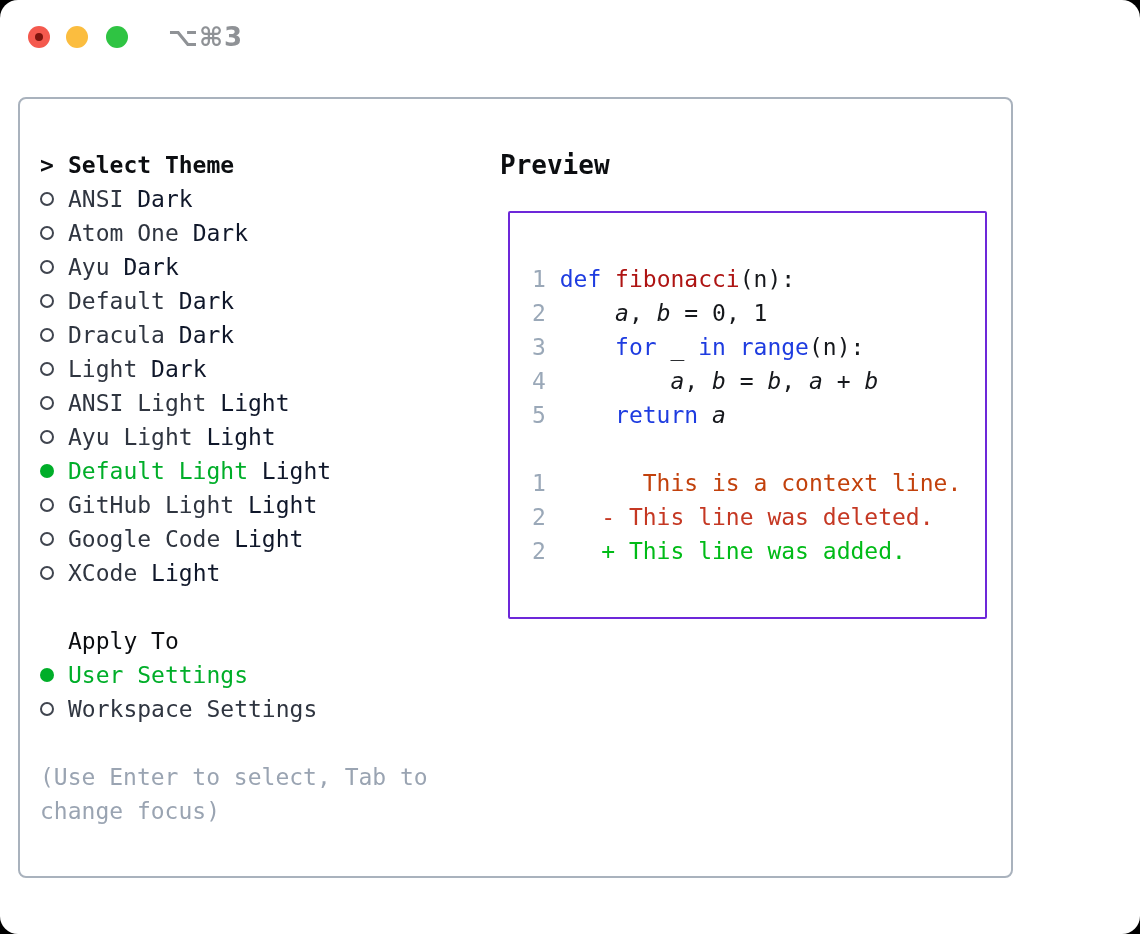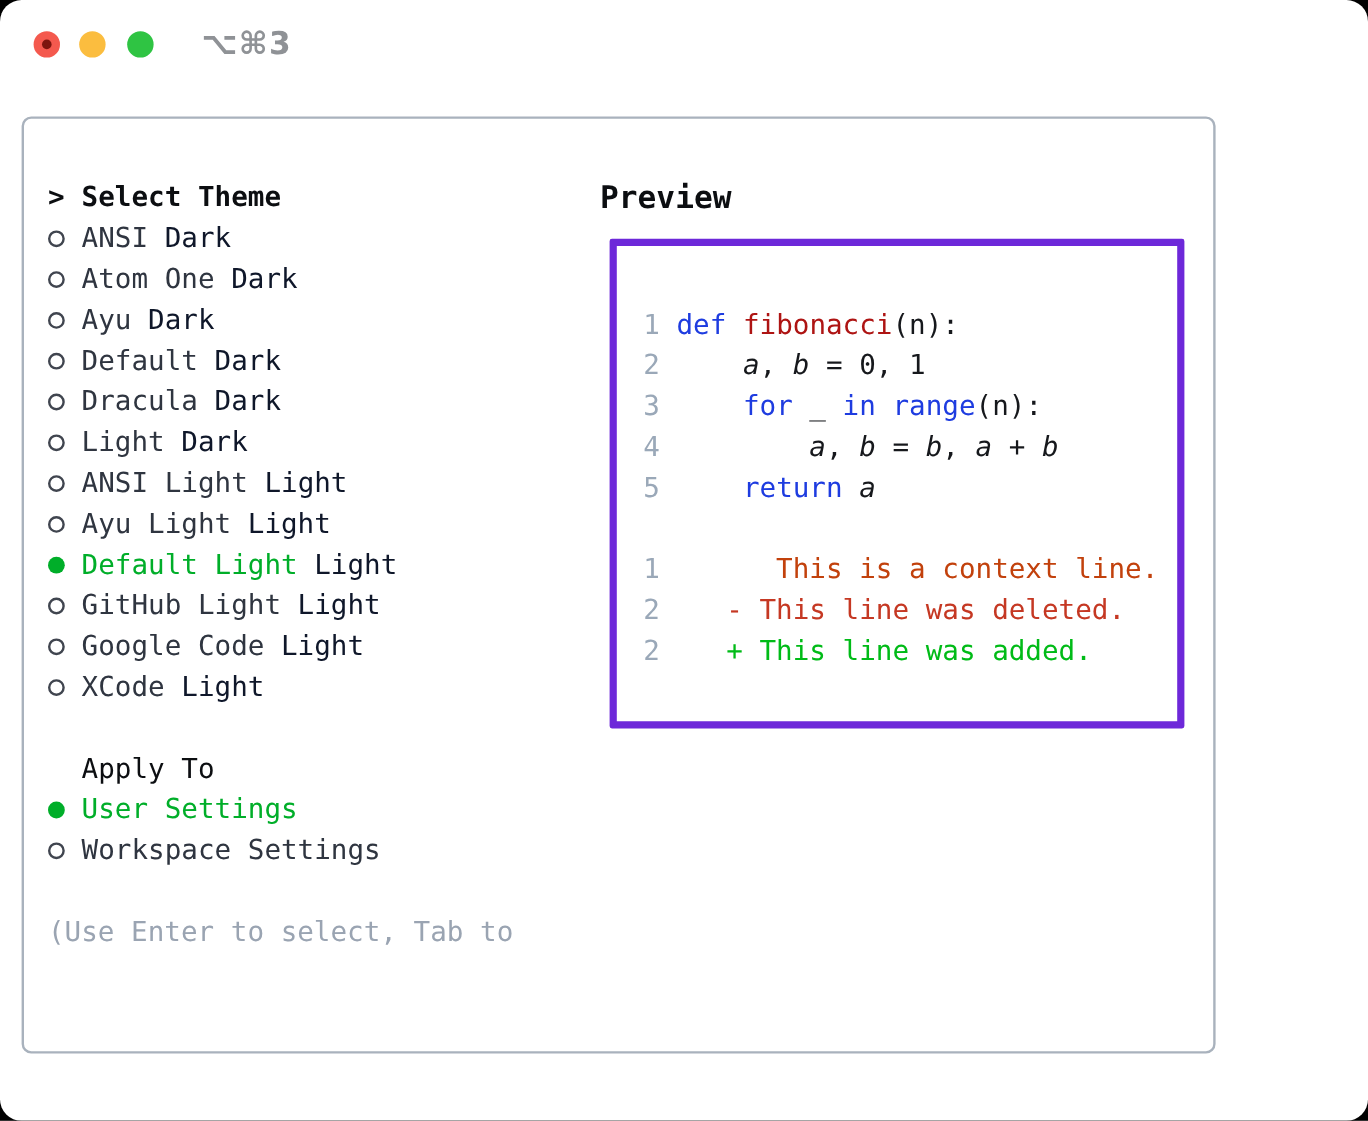--- a/index.html
+++ b/index.html
@@ -38,22 +38,22 @@
   .t-name{color:#2f3540;white-space:pre;}
   .t-name.sel{color:#00ae29;}
   .t-tag{color:#0f172a;margin-left:1ch;}
   .hint{color:#9aa4b2;line-height:34px;}
   
   .preview-head{
     position:absolute;left:480px;top:49px;height:34px;line-height:34px;
     font-weight:700;font-size:26px;color:#0c0e11;
   }
   .preview-box{
-    position:absolute;left:488px;top:100px;width:479px;height:408px;box-sizing:border-box;
-    border:6px solid #6d28d9;border-radius:2px;background:#fff;
+    position:absolute;left:488px;top:112px;width:479px;height:408px;box-sizing:border-box;
+    border:2px solid #6d28d9;border-radius:2px;background:#fff;
   }
   .code{position:absolute;left:22px;top:49px;font-size:23px;}
   .cl{height:34px;line-height:34px;white-space:pre;}
   .ln{display:inline-block;width:1ch;margin-right:1ch;text-align:right;color:#9aa8b8;}
   .tok-kw{color:#1e3ce0;}
   .tok-fn{color:#ae1413;}
   .tok-pl{color:#16181c;}
   .tok-var{color:#16181c;font-style:italic;}
   .tok-ctx{color:#c2410c;}
   .tok-del{color:#c53823;text-align:right;}
@@ -187,20 +187,21 @@
               <span class="radio"></span>
             </span>
             <span class="t-name">Workspace Settings</span>
           </div>
         </div>
 
       <div class="row spacer"></div>
 
       <div class="hint">
         <div>(Use Enter to select, Tab to</div>
+        <div>change focus)</div>
       </div>
     </div>
 
     <div class="preview-head">Preview</div>
 
     <div class="preview-box">
       <div class="code" id="code">
           <div class="cl"><span class="ln">1</span><span class="tok-kw">def</span><span class="tok-pl"> </span><span class="tok-fn">fibonacci</span><span class="tok-pl">(n):</span></div>
           <div class="cl"><span class="ln">2</span><span class="tok-pl">    </span><span class="tok-var">a</span><span class="tok-pl">, </span><span class="tok-var">b</span><span class="tok-pl"> = 0, 1</span></div>
           <div class="cl"><span class="ln">3</span><span class="tok-pl">    </span><span class="tok-kw">for</span><span class="tok-pl"> _ </span><span class="tok-kw">in</span><span class="tok-pl"> </span><span class="tok-kw">range</span><span class="tok-pl">(n):</span></div>

